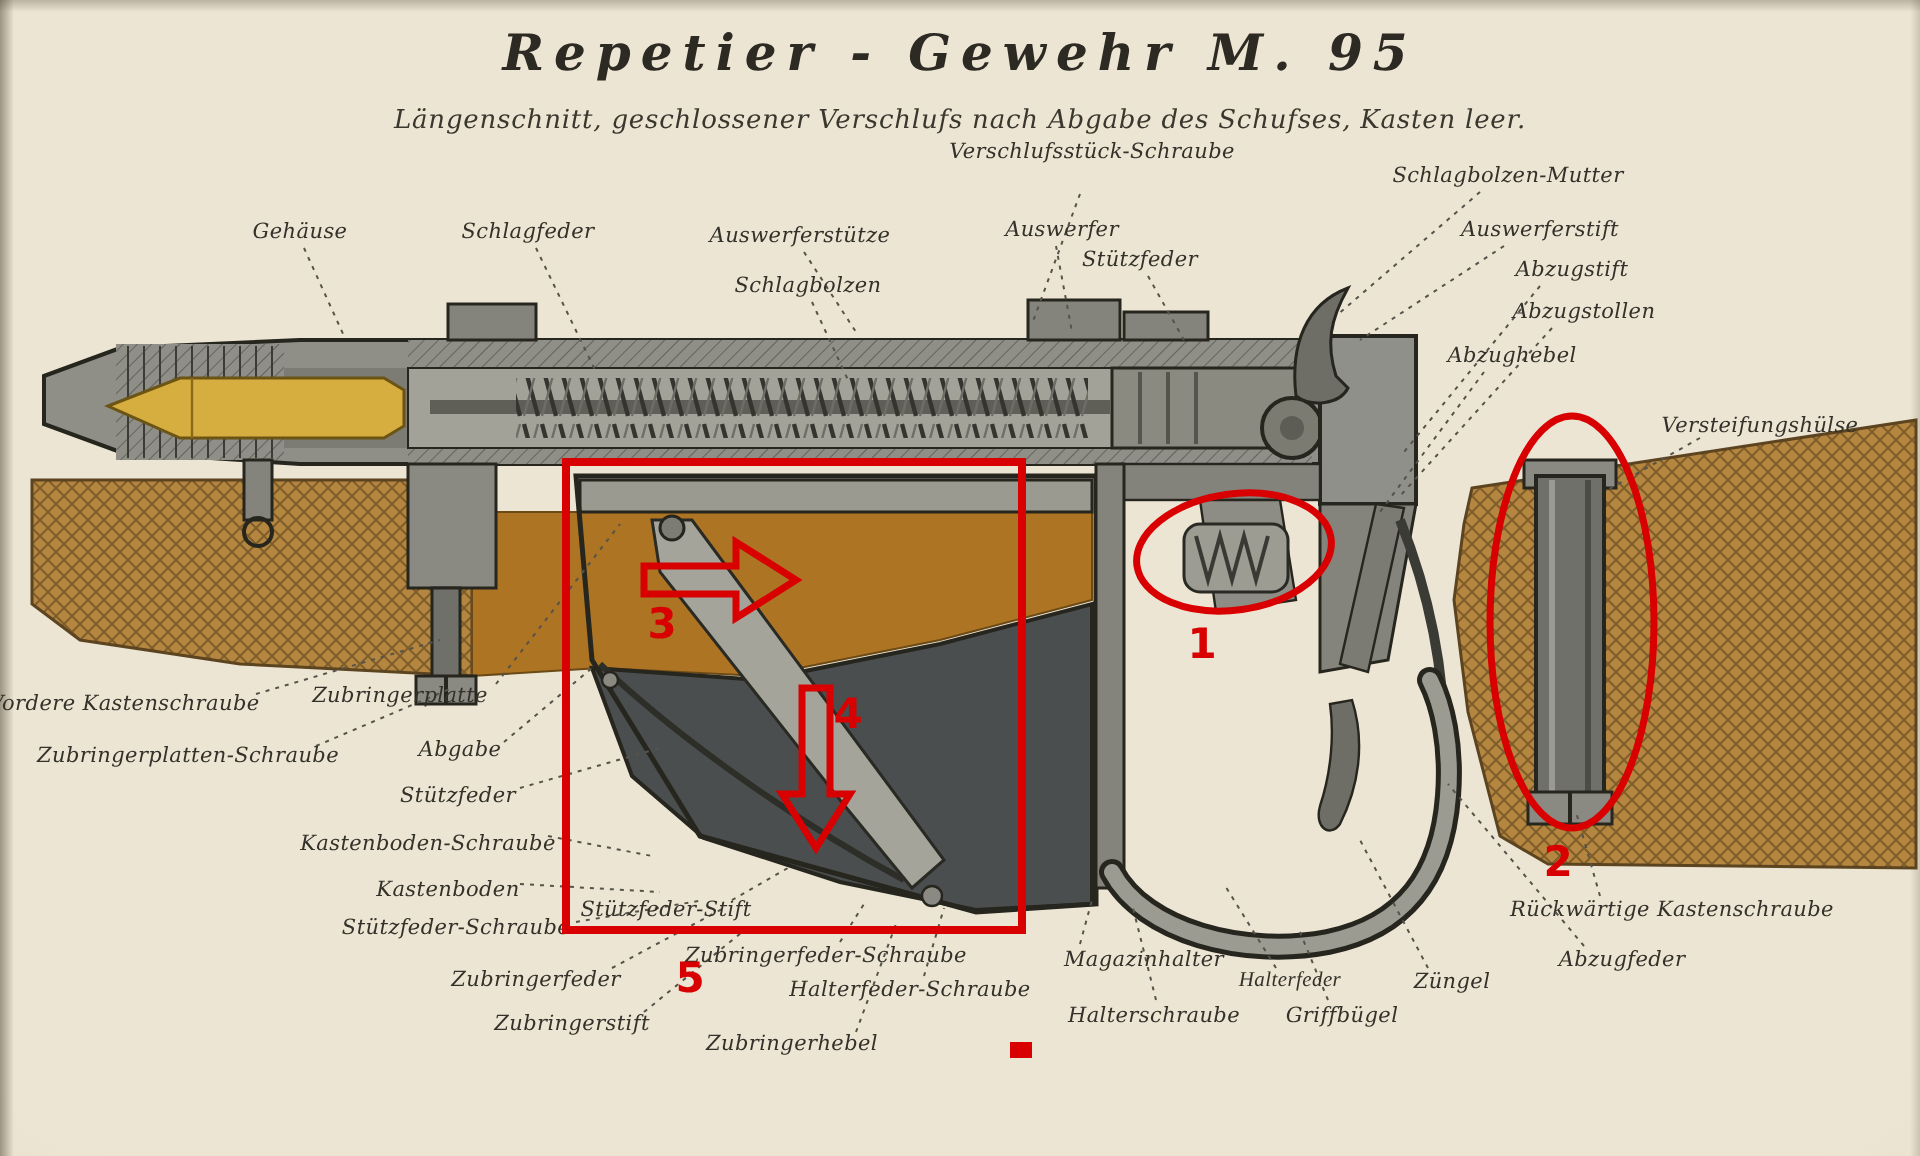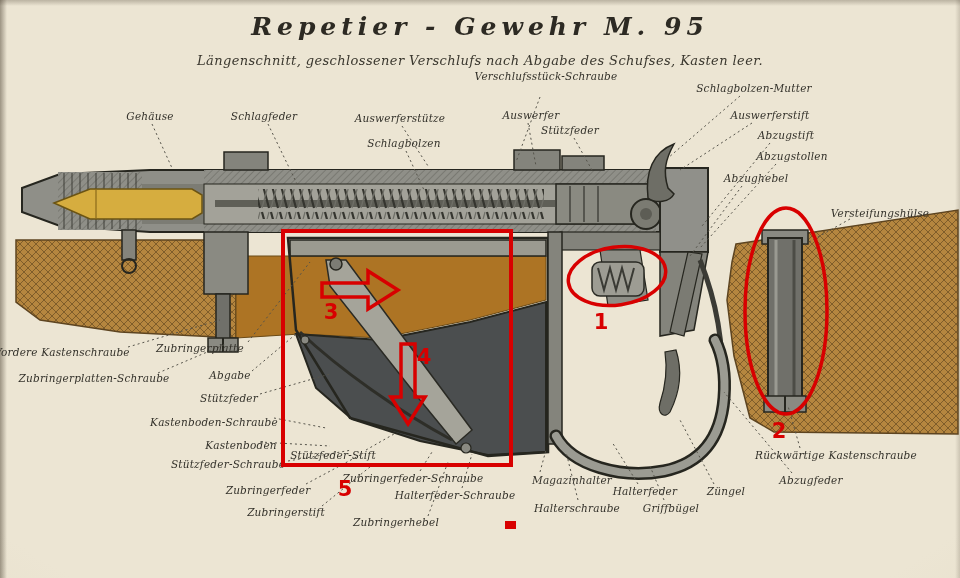--- a/index.html
+++ b/index.html
@@ -210,31 +210,31 @@
       <div class="part-label" style="left: 786px; top: 135px;">Abzugstift</div>
       <div class="part-label" style="left: 792px; top: 156px;">Abzugstollen</div>
       <div class="part-label" style="left: 756px; top: 178px;">Abzughebel</div>
       <div class="part-label" style="left: 880px; top: 213px;">Versteifungshülse</div>
       <div class="part-label" style="left: 62px; top: 352px;">Vordere Kastenschraube</div>
       <div class="part-label" style="left: 200px; top: 348px;">Zubringerplatte</div>
       <div class="part-label" style="left: 77px; top: 378px; margin-left: 17px;">Zubringerplatten-Schraube</div>
       <div class="part-label" style="left: 230px; top: 375px;">Abgabe</div>
       <div class="part-label" style="left: 229px; top: 398px;">Stützfeder</div>
       <div class="part-label" style="left: 214px; top: 422px;">Kastenboden-Schraube</div>
-      <div class="part-label" style="left: 224px; top: 445px; margin-left: 17px;">Kastenboden</div>
+      <div class="part-label" style="left: 224px; top: 445px;">Kastenboden</div>
       <div class="part-label" style="left: 228px; top: 464px;">Stützfeder-Schraube</div>
       <div class="part-label" style="left: 333px; top: 455px;">Stützfeder-Stift</div>
       <div class="part-label" style="left: 268px; top: 490px;">Zubringerfeder</div>
       <div class="part-label" style="left: 413px; top: 478px;">Zubringerfeder-Schraube</div>
       <div class="part-label" style="left: 286px; top: 512px;">Zubringerstift</div>
       <div class="part-label" style="left: 455px; top: 495px;">Halterfeder-Schraube</div>
       <div class="part-label" style="left: 396px; top: 522px;">Zubringerhebel</div>
       <div class="part-label" style="left: 536px; top: 480px; margin-left: 36px;">Magazinhalter</div>
       <div class="part-label" style="left: 577px; top: 508px;">Halterschraube</div>
-      <div class="part-label" style="left: 645px; top: 491px;">Halterfeder</div>
+      <div class="part-label" style="left: 645px; top: 491px; font-family: Liberation Serif, serif;">Halterfeder</div>
       <div class="part-label" style="left: 671px; top: 508px;">Griffbügel</div>
       <div class="part-label" style="left: 726px; top: 491px;">Züngel</div>
       <div class="part-label" style="left: 811px; top: 480px;">Abzugfeder</div>
       <div class="part-label" style="left: 836px; top: 455px;">Rückwärtige Kastenschraube</div>
     </div>
 
   <svg class="layer" id="red-overlay" width="960" height="578" viewBox="0 0 960 578">
     <rect x="283" y="231" width="228" height="234" class="red-shape" stroke-width="4"></rect>
     <ellipse cx="617" cy="276" rx="49" ry="29" class="red-shape" stroke-width="3.5" transform="rotate(-8 617 276)"></ellipse>
     <ellipse cx="786" cy="311" rx="41" ry="103" class="red-shape" stroke-width="3.5"></ellipse>

